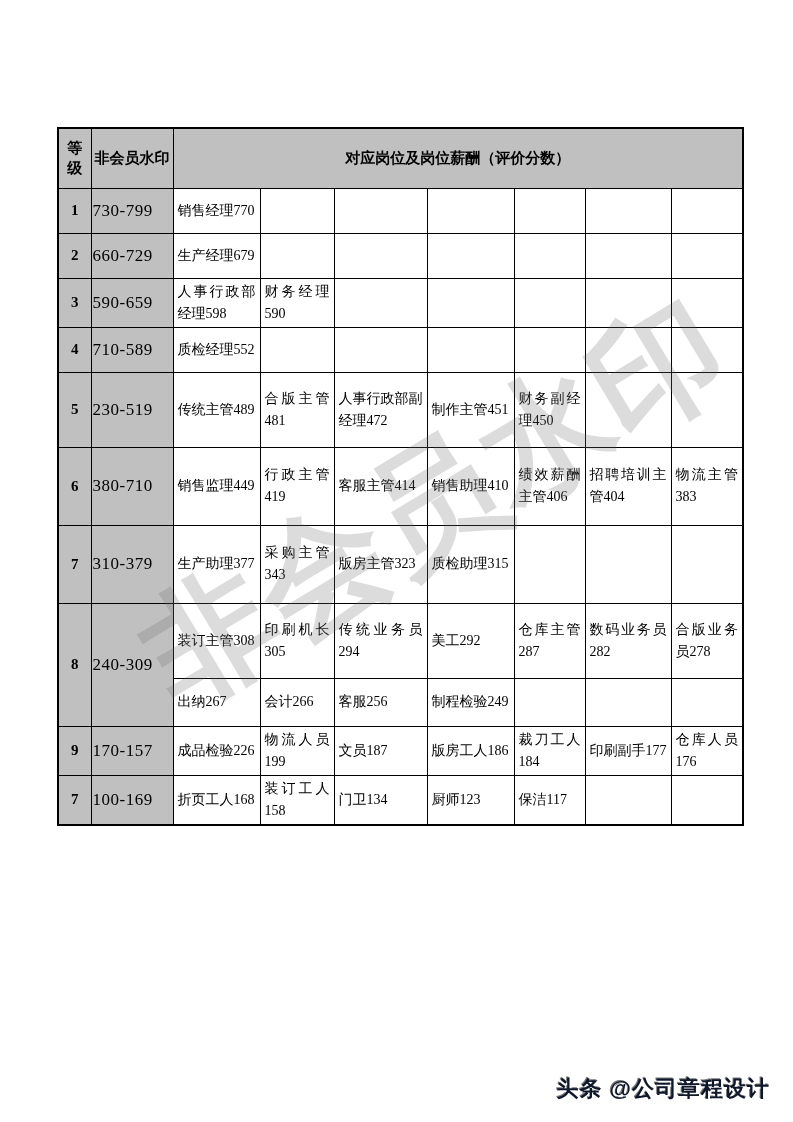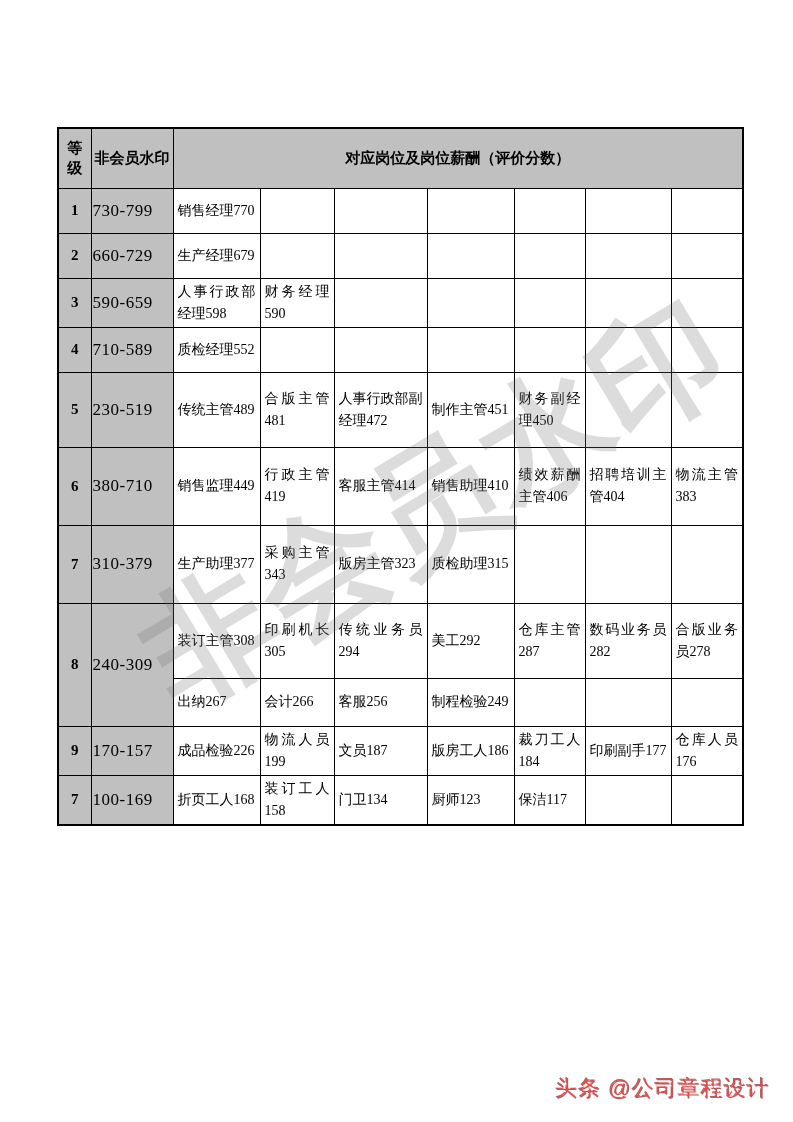--- a/index.html
+++ b/index.html
@@ -34,22 +34,22 @@
     position:absolute; left:155px; top:605px; height:130px;
     font-size:130px; line-height:130px; white-space:nowrap;
     font-family:"Liberation Sans", sans-serif; font-weight:bold;
     color:rgba(110,110,110,0.24);
     transform:rotate(-31deg); transform-origin:left center;
     pointer-events:none; z-index:5; letter-spacing:0px;
   }
   .footer-credit {
     position:absolute; right:23px; top:1074px;
     font-family:"Liberation Sans", sans-serif;
-    font-size:22px; font-weight:normal; letter-spacing:1px;
-    color:#ef4444;
+    font-size:22px; font-weight:bold; letter-spacing:1px;
+    color:#0f172a;
     text-shadow:2px 2px 0 #ffffff, -1px -1px 0 #7a7a7a;
   }
 </style>
 </head>
 <body>
 
 <div class="page">
 
   <table class="grade-table">
     <colgroup>

